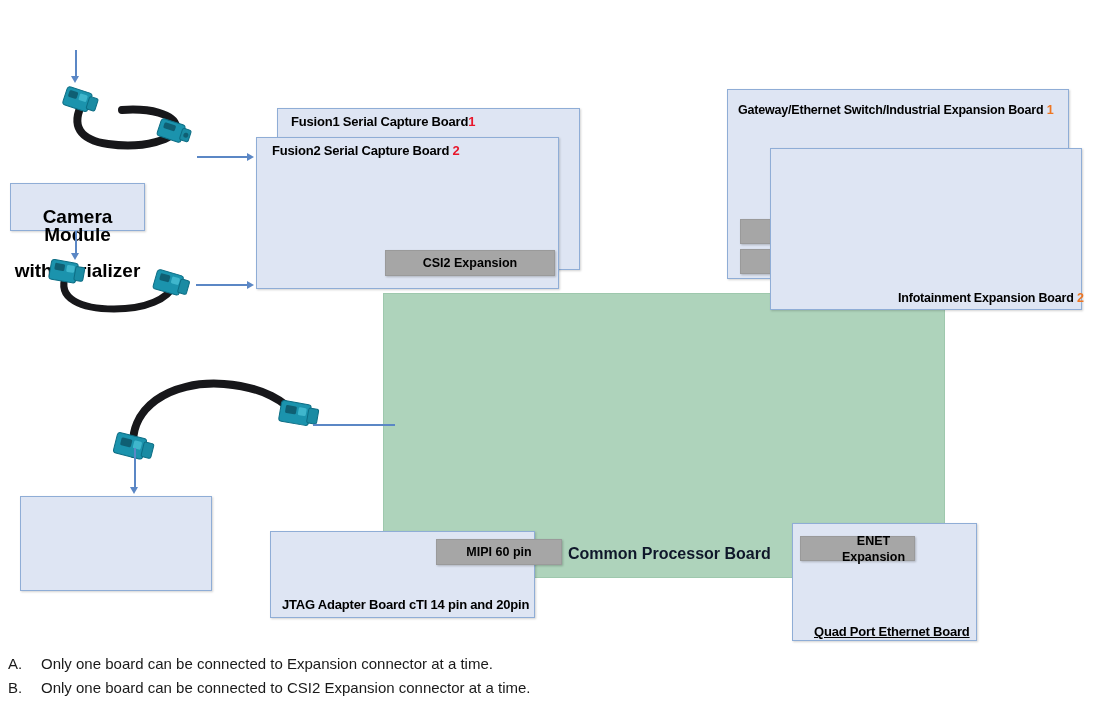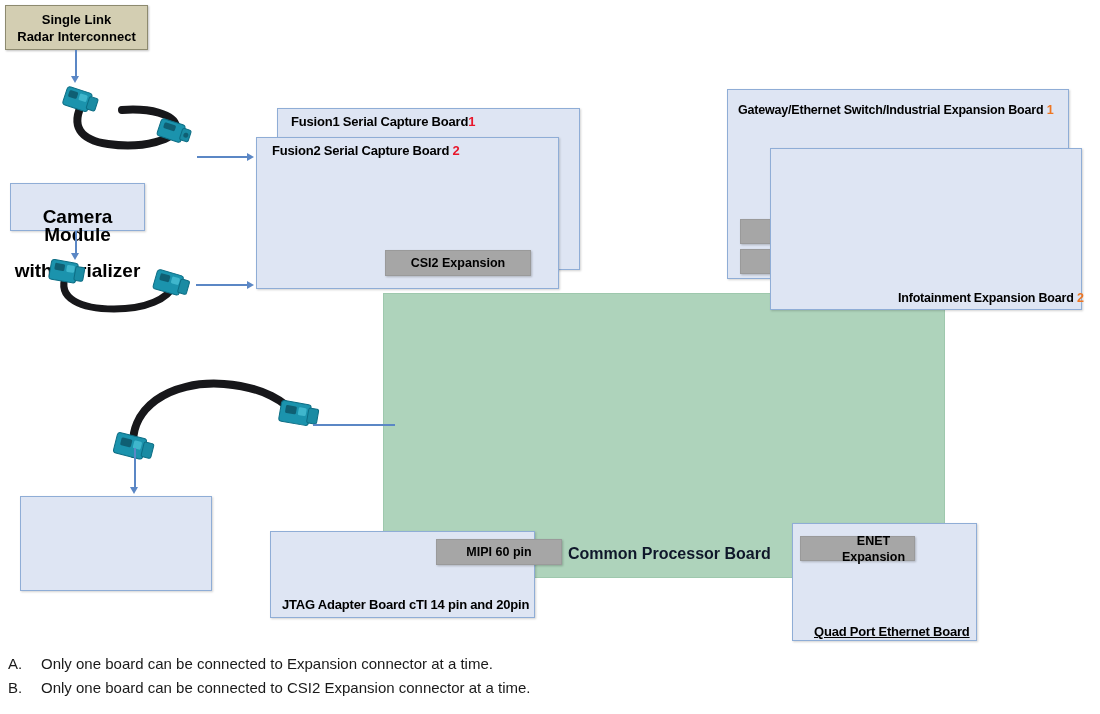--- a/index.html
+++ b/index.html
@@ -140,24 +140,20 @@
   }
   .note-row { display: flex; margin-bottom: 7px; }
   .note-key { width: 33px; flex: none; }
   .note-txt { flex: 1; }
 </style>
 </head>
 <body>
 
 <div id="canvas">
 
-  <div class="abs tan-box" style="left:5px; top:5px; width:143px; height:45px;">
-    <span>Single Link</span>
-    <span>Radar Interconnect</span>
-  </div>
 
   <div class="arrow-line" style="left:75px; top:50px; width:2px; height:28px;"></div>
   <div class="arrow-head-down" style="left:71px; top:76px;"></div>
 
   <svg class="cable-svg" width="160" height="80" style="left:50px; top:78px;" viewBox="0 0 160 80">
     <path d="M33,24 C 20,48 30,62 58,66 C 92,71 128,62 126,48 C 124,36 100,30 72,32" fill="none" stroke="#17171a" stroke-width="8" stroke-linecap="round"></path>
 
     <g transform="translate(18,8) rotate(18)">
       <rect x="0" y="0" width="26" height="19" rx="3" fill="#1b93ad" stroke="#0d6d84" stroke-width="1"></rect>
       <rect x="24" y="3" width="9" height="13" rx="2" fill="#1a8ba3" stroke="#0d6d84" stroke-width="1"></rect>
@@ -207,21 +203,21 @@
   <div class="abs board" style="left:277px; top:108px; width:303px; height:162px;"></div>
   <div class="board-label" style="left:291px; top:114px; font-size:13px;">
     <span>Fusion1 Serial Capture Board</span><span class="num-red">1</span>
   </div>
 
   <div class="abs board" style="left:256px; top:137px; width:303px; height:152px;"></div>
   <div class="board-label" style="left:272px; top:143px; font-size:13px;">
     <span>Fusion2 Serial Capture Board</span>
     <span class="num-red">2</span>
   </div>
-  <div class="abs chip" style="left:385px; top:250px; width:146px; height:26px;">
+  <div class="abs chip" style="left:385px; top:250px; width:170px; height:26px;">
     <span>CSI2 Expansion</span>
   </div>
 
   <div class="abs green-board" style="left:383px; top:293px; width:562px; height:285px;"></div>
   <div class="green-label" style="left:568px; top:545px;">
     <span>Common Processor Board</span>
   </div>
 
 
 

